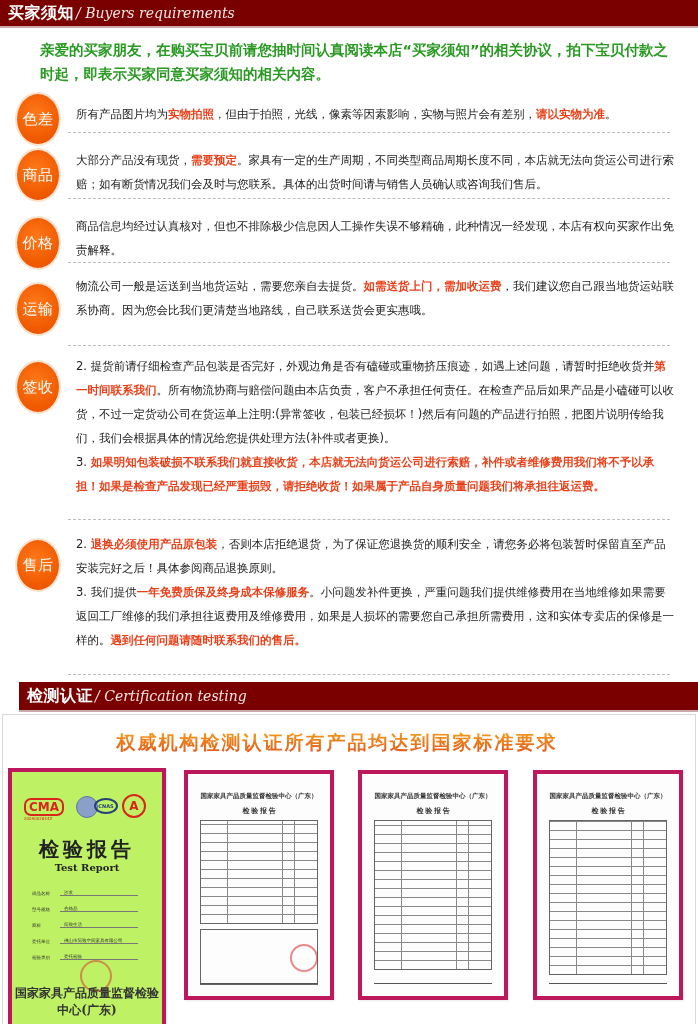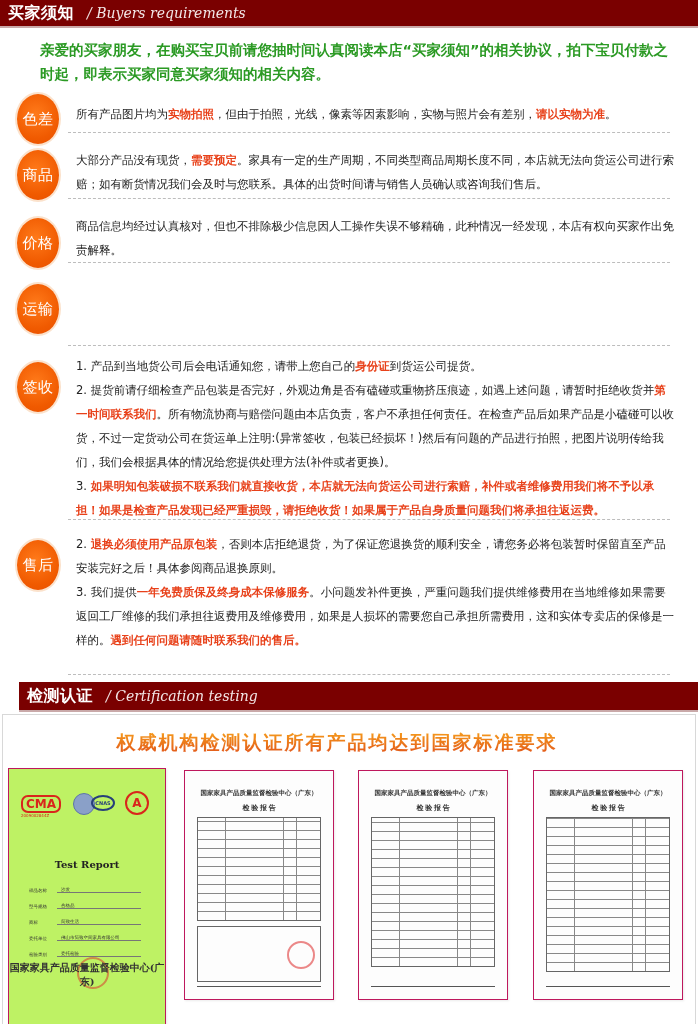--- a/index.html
+++ b/index.html
@@ -2,21 +2,21 @@
 <html><head>
 <meta charset="utf-8">
 <style>
   * { box-sizing: border-box; margin: 0; padding: 0; }
   html, body { width: 698px; height: 1024px; background: #ffffff; overflow: hidden; }
   body { font-family: "DejaVu Sans", "Liberation Sans", sans-serif; color: #222; position: relative; }
 
   .section-bar {
     position: absolute; left: 0; width: 698px; height: 32px;
     background: #7a0000; color: #fff; display: flex; align-items: center;
-    padding-left: 8px; border-bottom: 2px solid #c9a9a9; gap: 11px;
+    padding-left: 8px; border-bottom: 2px solid #c9a9a9;
   }
   .section-bar .cn { font-size: 16px; font-weight: bold; letter-spacing: 0.5px; }
   .section-bar .en { font-family: "DejaVu Serif", serif; font-style: italic; font-size: 14px; margin-left: 2px; color: #f3e6e6; }
 
   #bar1 { top: 0; height: 28px; }
   #bar2 { top: 682px; height: 30px; margin-left: 19px; }
 
   .intro {
     position: absolute; top: 38px; left: 40px; width: 640px;
     color: #2b9a24; font-size: 14.5px; font-weight: bold; line-height: 24px;
@@ -47,21 +47,21 @@
   }
   .cert-title {
     position: absolute; top: 730px; left: 0; width: 654px; text-align: center;
     font-family: "DejaVu Serif", serif; font-size: 19px; font-weight: bold; letter-spacing: 2px;
     color: #e8731a;
     background: linear-gradient(180deg, #f7a11c 0%, #e0501a 100%);
     -webkit-background-clip: text; background-clip: text; padding-left: 20px; -webkit-text-fill-color: transparent;
   }
   .doc {
     position: absolute; top: 770px; width: 150px; height: 230px; background: #fdfdfd;
-    border: 1px solid #be185d; box-shadow: 1px 1px 2px rgba(0,0,0,0.08);
+    border: 4px solid #be185d; box-shadow: 1px 1px 2px rgba(0,0,0,0.08);
     overflow: hidden;
   }
   .doc1 { left: 8px; width: 158px; height: 307px; top: 768px; background: #bef264; }
   .doc2 { left: 184px; }
   .doc3 { left: 358px; }
   .doc4 { left: 533px; }
   .doc .hdr { position: absolute; top: 18px; left: 0; width: 100%; text-align: center; font-family: "DejaVu Serif", serif; font-size: 6.5px; font-weight: bold; color: #333; }
   .doc .ttl { position: absolute; top: 32px; left: 0; width: 100%; text-align: center; font-family: Liberation Serif, serif; font-size: 7px; font-weight: bold; color: #333; }
   .doc .grid {
     position: absolute; top: 46px; left: 12px; right: 12px; height: 140px;
@@ -80,21 +80,21 @@
   .cma-num { position: absolute; left: 0; top: 22px; font-size: 4px; color: #d9261c; }
   .iso { position: absolute; left: 52px; top: 2px; width: 22px; height: 22px; border-radius: 50%; background: #8aa0c8; border: 1px solid #5e75a8; }
   .cnas { position: absolute; left: 70px; top: 4px; width: 24px; height: 16px; border-radius: 50%; border: 2px solid #27407a; font-size: 5px; color: #27407a; text-align: center; line-height: 12px; font-weight: bold; }
   .ac { position: absolute; right: 4px; top: 0; width: 24px; height: 24px; border-radius: 50%; border: 2px solid #d9261c; color: #d9261c; font-weight: bold; font-size: 12px; text-align: center; line-height: 20px; }
   .doc1 .big { position: absolute; top: 64px; left: 0; width: 100%; text-align: center; font-family: "DejaVu Serif", serif; font-weight: bold; font-size: 20px; color: #222; letter-spacing: 4px; }
   .doc1 .en { position: absolute; top: 90px; left: 0; width: 100%; text-align: center; font-family: "DejaVu Serif", serif; font-weight: bold; font-size: 10px; color: #222; }
   .doc1 .fields { position: absolute; top: 108px; left: 20px; right: 24px; }
   .doc1 .field { display: flex; height: 16px; align-items: flex-end; font-size: 4.5px; color: #333; }
   .doc1 .field .k { width: 28px; }
   .doc1 .field .v { flex: 1; border-bottom: 1px solid #777; padding-left: 4px; }
-  .doc1 .org { position: absolute; top: 192px; left: 0; width: 100%; text-align: center; font-family: "DejaVu Serif", serif; font-weight: bold; font-size: 10px; color: #333; }
+  .doc1 .org { position: absolute; top: 213px; left: 0; width: 100%; text-align: center; font-family: "DejaVu Serif", serif; font-weight: bold; font-size: 12px; color: #333; }
   .doc1 .stamp { position: absolute; top: 188px; left: 68px; width: 32px; height: 32px; border-radius: 50%; border: 2px solid rgba(220,40,40,0.5); }
 </style>
 </head>
 <body>
 
 <div id="bar1" class="section-bar">
   <span class="cn">买家须知</span>
   <span class="en">/ Buyers requirements</span>
 </div>
 
@@ -120,28 +120,28 @@
   <div class="badge" style="top:10px;">价格</div>
   <div class="text" style="top:6px;">
       <p><span>商品信息均经过认真核对，但也不排除极少信息因人工操作失误不够精确，此种情况一经发现，本店有权向买家作出免责解释。</span></p>
     </div>
 </div>
 <div class="divider" style="top:262px;"></div>
 
 <div class="block" id="b3" style="top:272px;">
   <div class="badge" style="top:12px;">运输</div>
   <div class="text" style="top:2px;">
+      <p><span>物流公司一般是运送到当地货运站，需要您亲自去提货。</span><span class="hl">如需送货上门，需加收运费</span><span>，我们建议您自己跟当地货运站联系协商。因为您会比我们更清楚当地路线，自己联系送货会更实惠哦。</span></p>
     </div>
 </div>
 <div class="divider" style="top:345px;"></div>
 
 <div class="block" id="b4" style="top:354px;">
   <div class="badge" style="top:8px;">签收</div>
   <div class="text" style="top:0px;">
-      <p><span>1. 产品到当地货公司后会电话通知您，请带上您自己的</span><span class="hl">身份证</span><span>到货运公司提货。</span></p>
       <p><span>2. 提货前请仔细检查产品包装是否完好，外观边角是否有磕碰或重物挤压痕迹，如遇上述问题，请暂时拒绝收货并</span><span class="hl">第一时间联系我们</span><span>。所有物流协商与赔偿问题由本店负责，客户不承担任何责任。在检查产品后如果产品是小磕碰可以收货，不过一定货动公司在货运单上注明:(异常签收，包装已经损坏！)然后有问题的产品进行拍照，把图片说明传给我们，我们会根据具体的情况给您提供处理方法(补件或者更换)。</span></p>
       <p><span>3. </span><span class="hl">如果明知包装破损不联系我们就直接收货，本店就无法向货运公司进行索赔，补件或者维修费用我们将不予以承担！如果是检查产品发现已经严重损毁，请拒绝收货！如果属于产品自身质量问题我们将承担往返运费。</span></p>
     </div>
 </div>
 <div class="divider" style="top:519px;"></div>
 
 <div class="block" id="b5" style="top:530px;">
   <div class="badge" style="top:10px;">售后</div>
   <div class="text" style="top:2px;">
       <p><span>2. </span><span class="hl">退换必须使用产品原包装</span><span>，否则本店拒绝退货，为了保证您退换货的顺利安全，请您务必将包装暂时保留直至产品安装完好之后！具体参阅商品退换原则。</span></p>
@@ -159,20 +159,21 @@
 <div class="cert-title">权威机构检测认证所有产品均达到国家标准要求</div>
 
 <div class="doc doc1">
   <div class="marks">
     <span class="cma">CMA</span>
     <span class="cma-num">2009002844Z</span>
     <span class="iso"></span>
     <span class="cnas">CNAS</span>
     <span class="ac">A</span>
   </div>
+  <div class="big">检验报告</div>
   <div class="en">Test Report</div>
   <div class="fields">
     <div class="field">
         <span class="k">样品名称</span>
         <span class="v">沙发</span>
       </div>
     <div class="field">
         <span class="k">型号规格</span>
         <span class="v">合格品</span>
       </div>

